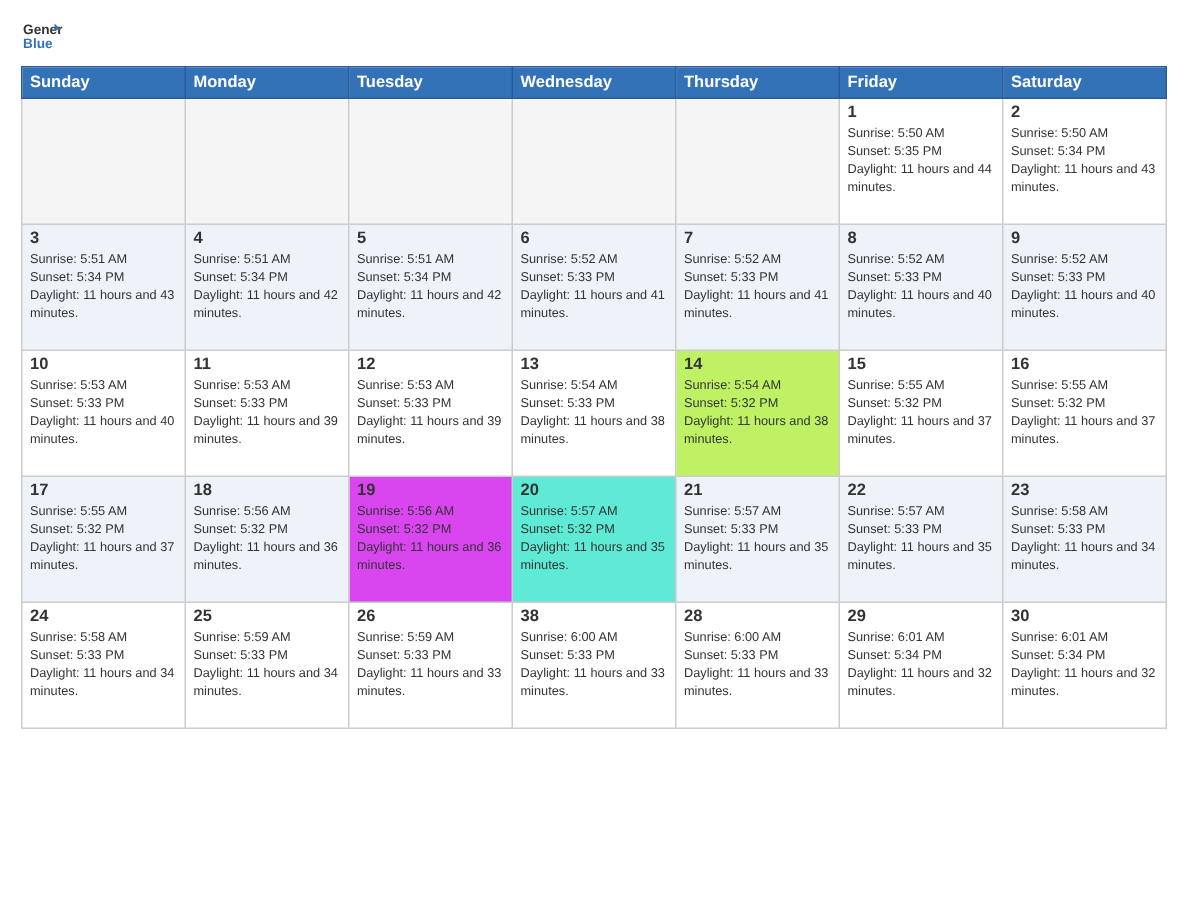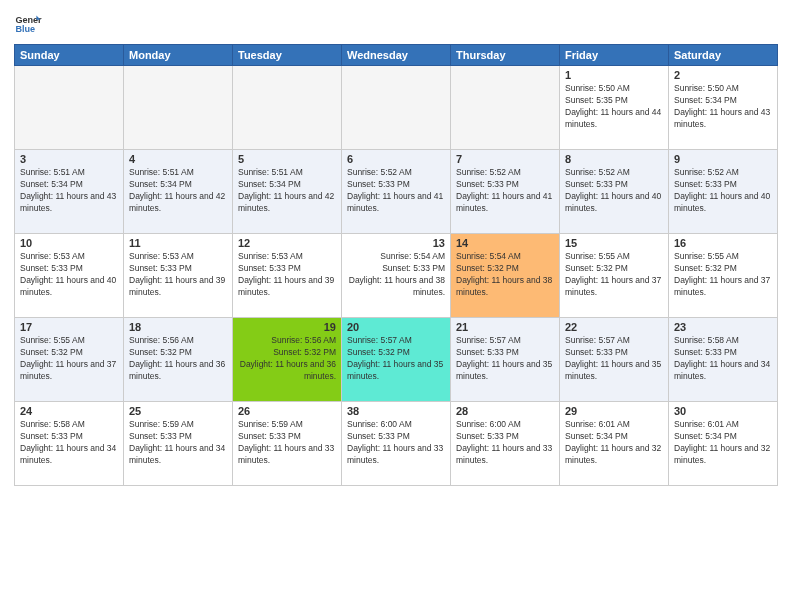--- a/index.html
+++ b/index.html
@@ -171,25 +171,25 @@
 <div class="day-info">Sunrise: 5:53 AM<br>Sunset: 5:33 PM<br>Daylight: 11 hours and 40 minutes.</div>
           </td>
           <td style="background: rgb(255, 255, 255);">
             <span class="day-number">11</span>
 <div class="day-info">Sunrise: 5:53 AM<br>Sunset: 5:33 PM<br>Daylight: 11 hours and 39 minutes.</div>
           </td>
           <td style="background: rgb(255, 255, 255);">
             <span class="day-number">12</span>
 <div class="day-info">Sunrise: 5:53 AM<br>Sunset: 5:33 PM<br>Daylight: 11 hours and 39 minutes.</div>
           </td>
-          <td style="background: rgb(255, 255, 255); text-align: right;">
+          <td style="background: rgb(255, 255, 255);">
             <span class="day-number">13</span>
 <div class="day-info">Sunrise: 5:54 AM<br>Sunset: 5:33 PM<br>Daylight: 11 hours and 38 minutes.</div>
           </td>
-          <td style="background: #fdba74;">
+          <td style="background: #bef264;">
             <span class="day-number">14</span>
 <div class="day-info">Sunrise: 5:54 AM<br>Sunset: 5:32 PM<br>Daylight: 11 hours and 38 minutes.</div>
           </td>
           <td style="background: rgb(255, 255, 255);">
             <span class="day-number">15</span>
 <div class="day-info">Sunrise: 5:55 AM<br>Sunset: 5:32 PM<br>Daylight: 11 hours and 37 minutes.</div>
           </td>
           <td style="background: rgb(255, 255, 255);">
             <span class="day-number">16</span>
 <div class="day-info">Sunrise: 5:55 AM<br>Sunset: 5:32 PM<br>Daylight: 11 hours and 37 minutes.</div>
@@ -197,21 +197,21 @@
         </tr>
         <tr>
           <td style="background: rgb(238, 242, 249);">
             <span class="day-number">17</span>
 <div class="day-info">Sunrise: 5:55 AM<br>Sunset: 5:32 PM<br>Daylight: 11 hours and 37 minutes.</div>
           </td>
           <td style="background: rgb(238, 242, 249);">
             <span class="day-number">18</span>
 <div class="day-info">Sunrise: 5:56 AM<br>Sunset: 5:32 PM<br>Daylight: 11 hours and 36 minutes.</div>
           </td>
-          <td style="background: #84cc16; text-align: right;">
+          <td style="background: #d946ef;">
             <span class="day-number">19</span>
 <div class="day-info">Sunrise: 5:56 AM<br>Sunset: 5:32 PM<br>Daylight: 11 hours and 36 minutes.</div>
           </td>
           <td style="background: #5eead4;">
             <span class="day-number">20</span>
 <div class="day-info">Sunrise: 5:57 AM<br>Sunset: 5:32 PM<br>Daylight: 11 hours and 35 minutes.</div>
           </td>
           <td style="background: rgb(238, 242, 249);">
             <span class="day-number">21</span>
 <div class="day-info">Sunrise: 5:57 AM<br>Sunset: 5:33 PM<br>Daylight: 11 hours and 35 minutes.</div>

